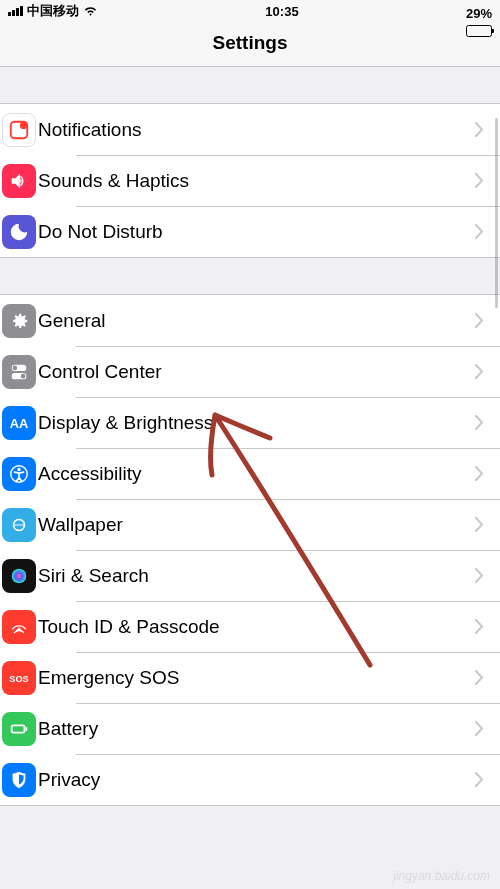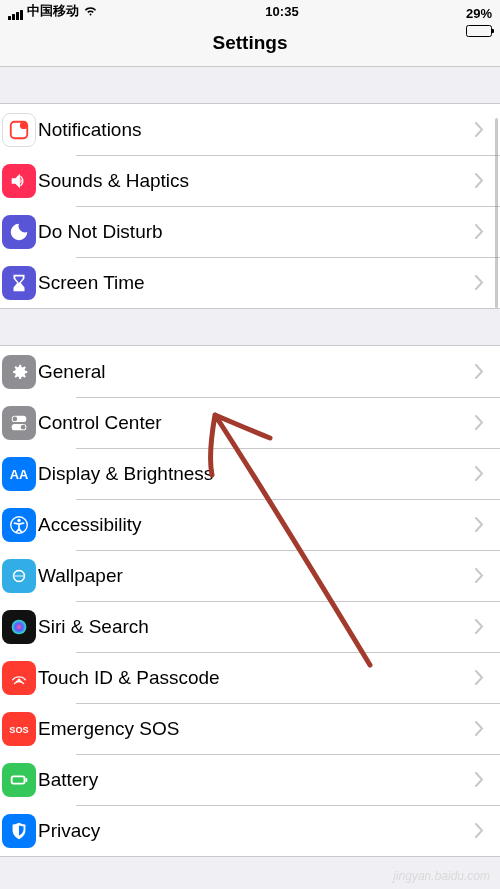--- a/index.html
+++ b/index.html
@@ -14,21 +14,21 @@
     .status-bar {
       height: 22px;
       display: flex;
       align-items: center;
       justify-content: space-between;
       padding: 0 8px;
       font-size: 13px;
       font-weight: 600;
       background: #f7f7f7;
     }
-    .status-left { display: flex; gap: 4px; }
+    .status-left { display: flex; align-items: center; gap: 4px; }
     .status-right { display: flex; gap: 4px; flex-direction: column; }
     .signal-bars { display: inline-flex; align-items: flex-end; gap: 1px; }
     .signal-bars span { width: 3px; background: #000; border-radius: 0.5px; }
     .signal-bars span:nth-child(1){height:4px}
     .signal-bars span:nth-child(2){height:6px}
     .signal-bars span:nth-child(3){height:8px}
     .signal-bars span:nth-child(4){height:10px}
     .wifi { font-size: 14px; }
     .alarm { font-size: 12px; }
     .battery {
@@ -156,33 +156,20 @@
           <path fill="#fff" d="M12 3a9 9 0 109 9 7 7 0 01-9-9z"></path>
         </svg>
     </div>
     <div class="row-label">Do Not Disturb</div>
     <div class="chevron">
         <svg viewBox="0 0 9 15">
           <path d="M1 1l6 6.5L1 14" stroke="#c7c7cc" stroke-width="2" fill="none" stroke-linecap="round"></path>
         </svg>
       </div>
   </div>
-  <div class="row">
-    <div class="icon bg-purple">
-      <svg viewBox="0 0 24 24">
-          <path fill="#fff" d="M6 3h12v4l-4 5 4 5v4H6v-4l4-5-4-5V3zm2 2v2l4 5 4-5V5H8z"></path>
-        </svg>
-    </div>
-    <div class="row-label">Screen Time</div>
-    <div class="chevron">
-        <svg viewBox="0 0 9 15">
-          <path d="M1 1l6 6.5L1 14" stroke="#c7c7cc" stroke-width="2" fill="none" stroke-linecap="round"></path>
-        </svg>
-      </div>
-  </div>
 </div>
 
 <div class="group-gap"></div>
 
 <div class="list-group">
   <div class="row">
     <div class="icon bg-gray">
       <svg viewBox="0 0 24 24">
           <path fill="#fff" d="M12 8a4 4 0 100 8 4 4 0 000-8zm9 5v-2l-2.3-.4a7 7 0 00-.6-1.5l1.4-1.9-1.4-1.4-1.9 1.4a7 7 0 00-1.5-.6L14.3 4h-2l-.4 2.3a7 7 0 00-1.5.6L8.5 5.5 7.1 6.9l1.4 1.9a7 7 0 00-.6 1.5L5.6 11v2l2.3.4a7 7 0 00.6 1.5l-1.4 1.9 1.4 1.4 1.9-1.4a7 7 0 001.5.6l.4 2.3h2l.4-2.3a7 7 0 001.5-.6l1.9 1.4 1.4-1.4-1.4-1.9a7 7 0 00.6-1.5L21 13z"></path>
         </svg>

